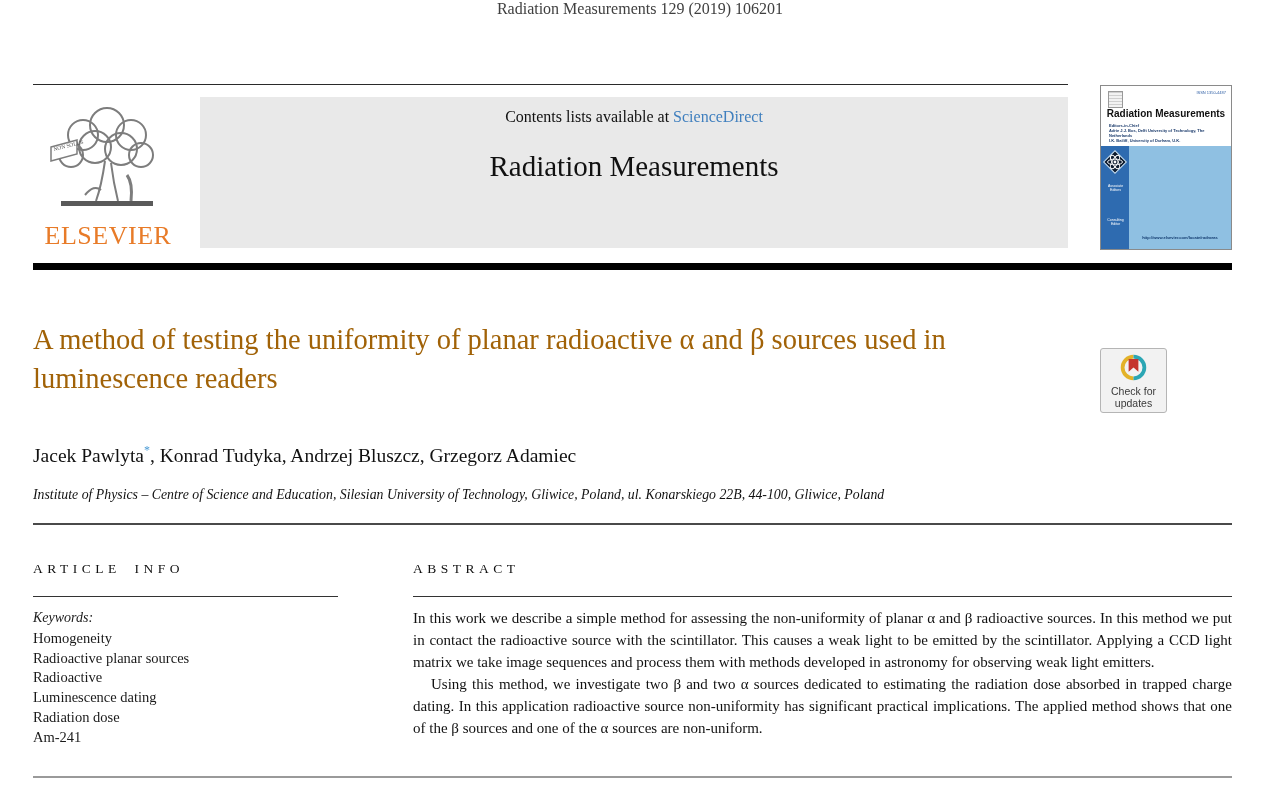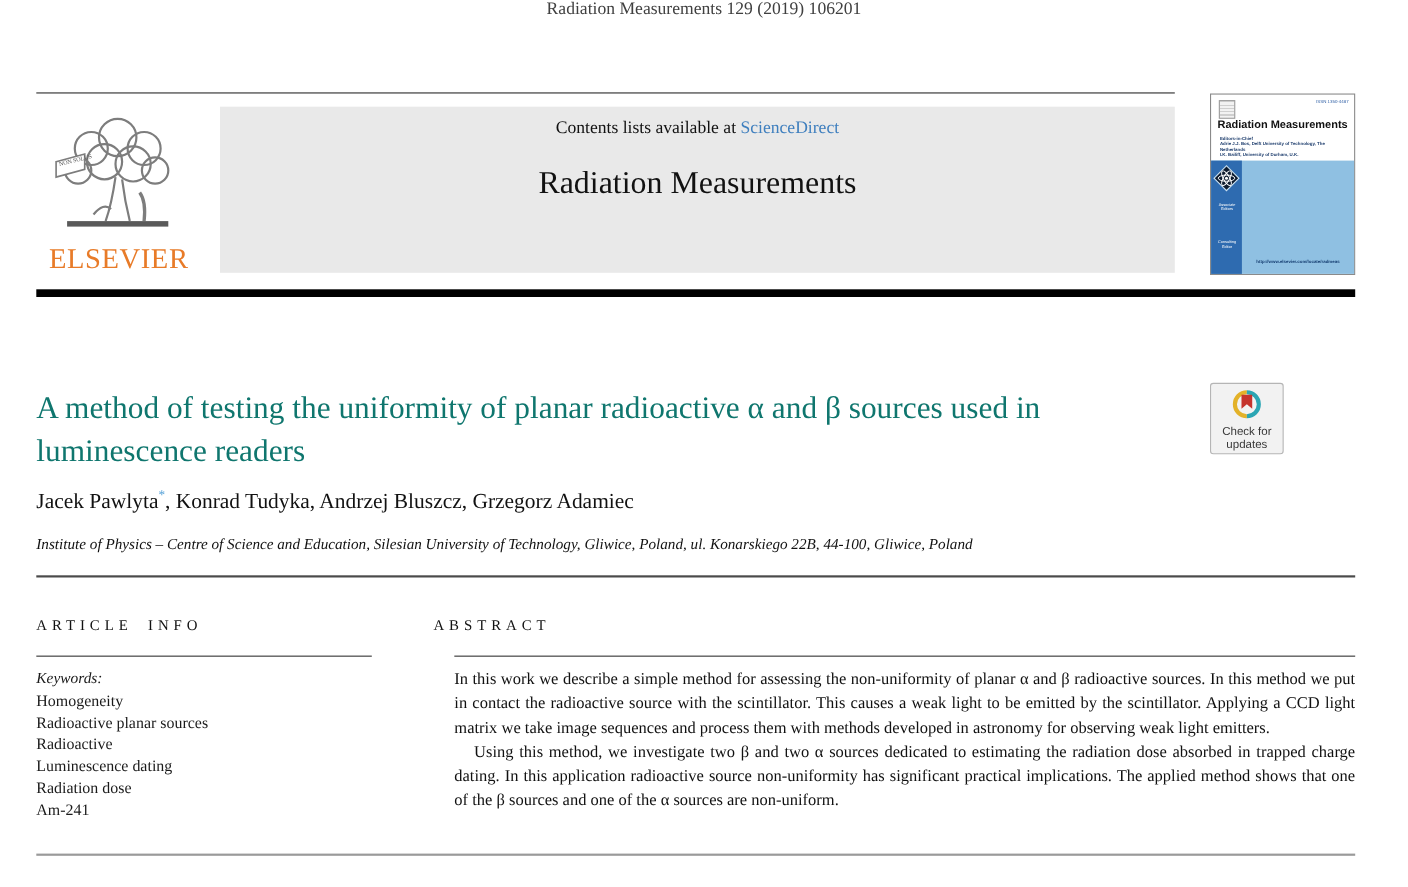--- a/index.html
+++ b/index.html
@@ -106,23 +106,23 @@
     position: absolute; left: 2px; top: 72px; width: 25px;
     font-size: 3.5px; line-height: 4px; color: #ffffff; text-align: center;
   }
   .cover-url {
     position: absolute; left: 28px; bottom: 9px; width: 102px;
     text-align: center; font-size: 4px; color: #123a6e; font-weight: bold;
   }
 
   
   .article-title {
-    left: 33px; top: 352px; width: 1052px;
+    left: 33px; top: 320px; width: 1052px;
     font-size: 28.5px; line-height: 39px;
-    color: #0f766e;
+    color: #a16207;
   }
   .authors {
     left: 33px; top: 443px; width: 1000px;
     font-size: 19.5px; color: #111;
   }
   .authors sup { font-size: 12px; color: #4b9bd5; }
   .affiliation {
     left: 33px; top: 487px; width: 1100px;
     font-style: italic; font-size: 13.8px; color: #111;
   }
@@ -141,21 +141,21 @@
     font-family: "Liberation Sans", "DejaVu Sans", sans-serif;
     font-size: 10.5px; line-height: 12px; color: #3a3a3a;
   }
 
   
   .sec-heading {
     font-size: 13.5px; color: #111;
     letter-spacing: 4.5px; word-spacing: 6px;
   }
   .h-info { left: 33px; top: 561px; }
-  .h-abs  { left: 394px; top: 561px; }
+  .h-abs  { left: 413px; top: 561px; }
   .kw-label { left: 33px; top: 610px; font-style: italic; font-size: 14px; }
   .kw-list { left: 33px; top: 629px; width: 305px; font-size: 14.5px; }
   .kw-list div { line-height: 19.7px; }
   .abstract-body {
     left: 413px; top: 607px; width: 819px;
     font-size: 15px; line-height: 22px;
     text-align: justify; color: #111;
   }
   .abstract-body p.indent { text-indent: 18px; }
 </style>

